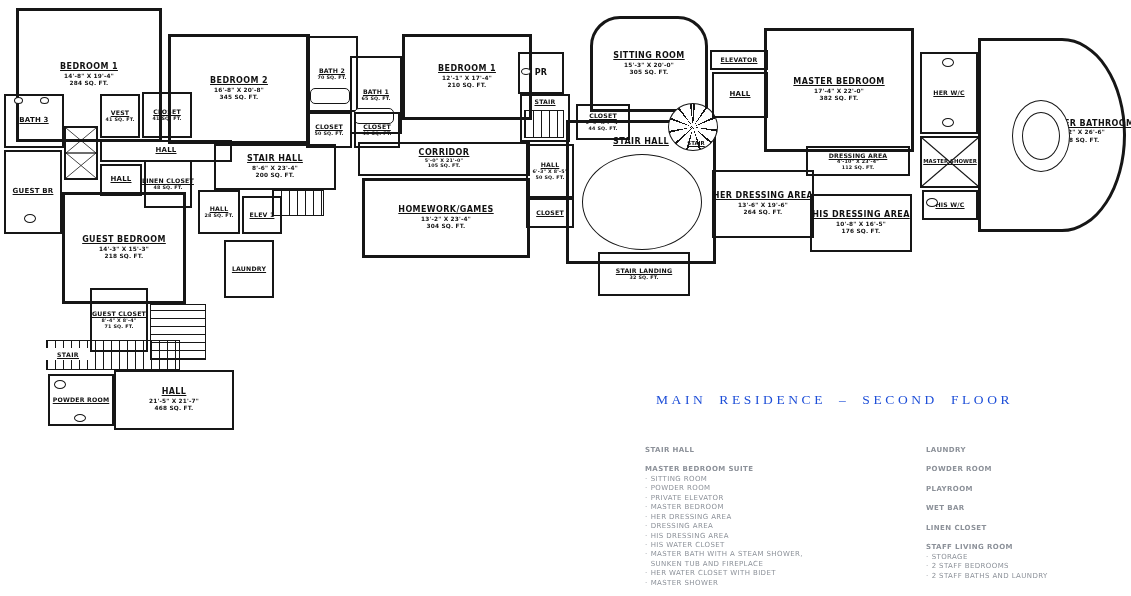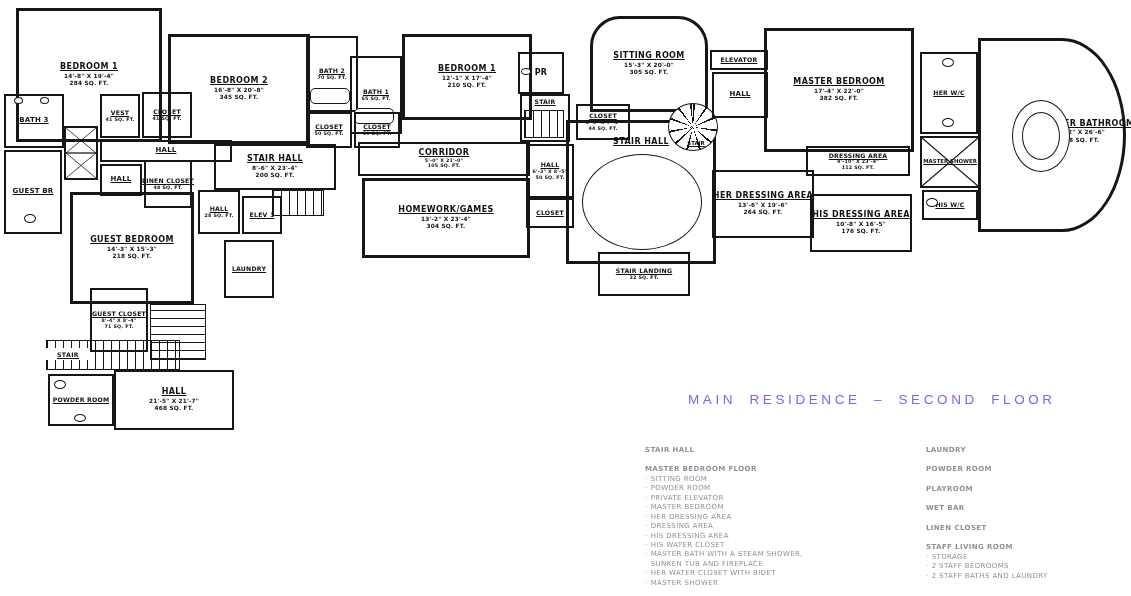--- a/index.html
+++ b/index.html
@@ -23,23 +23,23 @@
             background:repeating-linear-gradient(0deg,#161616 0 1.5px,transparent 1.5px 8px);}
   .spiral{position:absolute;border:1.6px solid #161616;border-radius:50%;box-sizing:border-box;
           background:repeating-conic-gradient(from 0deg,#161616 0deg 5deg,#ffffff 5deg 32deg);}
   .ellipse{position:absolute;border:1.6px solid #161616;border-radius:50%;box-sizing:border-box;background:#fff;}
   .xbox{position:absolute;box-sizing:border-box;border:2px solid #161616;}
   .xbox svg{display:block;width:100%;height:100%;}
   .fixture{position:absolute;border:1.3px solid #161616;border-radius:50%;box-sizing:border-box;background:#fff;}
   .tub{position:absolute;border:1.4px solid #161616;border-radius:5px;box-sizing:border-box;background:#fff;}
   .overlay{position:absolute;display:flex;align-items:center;justify-content:center;text-align:center;}
   
-  .plate-title{position:absolute;left:688px;top:392px;width:330px;
-        font-family:Liberation Sans, sans-serif;font-size:13.5px;letter-spacing:3.6px;word-spacing:6px;
-        color:#8b5cf6;white-space:nowrap;}
+  .plate-title{position:absolute;left:656px;top:392px;width:330px;
+        font-family:Liberation Serif, serif;font-size:13.5px;letter-spacing:3.6px;word-spacing:6px;
+        color:#1d4ed8;white-space:nowrap;}
   .legend{position:absolute;top:446px;color:#8c9199;font-size:7px;letter-spacing:.4px;line-height:1.35;}
   .legend-left{left:645px;width:275px;}
   .legend-right{left:926px;width:200px;}
   .legend-header{margin-top:10px;font-weight:bold;color:#8c9199;}
   .legend-header:first-child{margin-top:0;}
   .legend-item{display:flex;gap:3px;white-space:pre-line;}
   .legend-item .bullet{flex:0 0 auto;}
 </style>
 </head>
 <body>
@@ -311,21 +311,21 @@
       </div>
   </div>
   <div class="room" style="left:358px;top:142px;width:172px;height:34px">
     <div class="lbl" style="line-height:1.1">
         <div class="rname">CORRIDOR</div>
       <div class="rdims" style="font-size:4.8px">5'-0" X 21'-0"</div>
       <div class="rdims" style="font-size:4.8px">105 SQ. FT.</div>
       </div>
   </div>
 
-  <div class="room thick" style="left:70px;top:192px;width:124px;height:112px">
+  <div class="room thick" style="left:62px;top:192px;width:124px;height:112px">
     <div class="lbl">
         <div class="rname">GUEST BEDROOM</div>
       <div class="rdims">14'-3" X 15'-3"</div>
       <div class="rdims">218 SQ. FT.</div>
       </div>
   </div>
 
   <div class="room sm" style="left:198px;top:190px;width:42px;height:44px">
     <div class="lbl">
         <div class="rname">HALL</div>
@@ -371,21 +371,21 @@
       <div class="rdims">21'-5" X 21'-7"</div>
       <div class="rdims">468 SQ. FT.</div>
       </div>
   </div>
 
 
   <div class="plate-title">MAIN RESIDENCE – SECOND FLOOR</div>
 
   <div class="legend legend-left">
       <div class="legend-header">STAIR HALL</div>
-      <div class="legend-header">MASTER BEDROOM FLOOR</div>
+      <div class="legend-header">MASTER BEDROOM SUITE</div>
       <div class="legend-item"><span class="bullet">·</span><span>SITTING ROOM</span></div>
       <div class="legend-item"><span class="bullet">·</span><span>POWDER ROOM</span></div>
       <div class="legend-item"><span class="bullet">·</span><span>PRIVATE ELEVATOR</span></div>
       <div class="legend-item"><span class="bullet">·</span><span>MASTER BEDROOM</span></div>
       <div class="legend-item"><span class="bullet">·</span><span>HER DRESSING AREA</span></div>
       <div class="legend-item"><span class="bullet">·</span><span>DRESSING AREA</span></div>
       <div class="legend-item"><span class="bullet">·</span><span>HIS DRESSING AREA</span></div>
       <div class="legend-item"><span class="bullet">·</span><span>HIS WATER CLOSET</span></div>
       <div class="legend-item"><span class="bullet">·</span><span>MASTER BATH WITH A STEAM SHOWER,
 SUNKEN TUB AND FIREPLACE</span></div>

